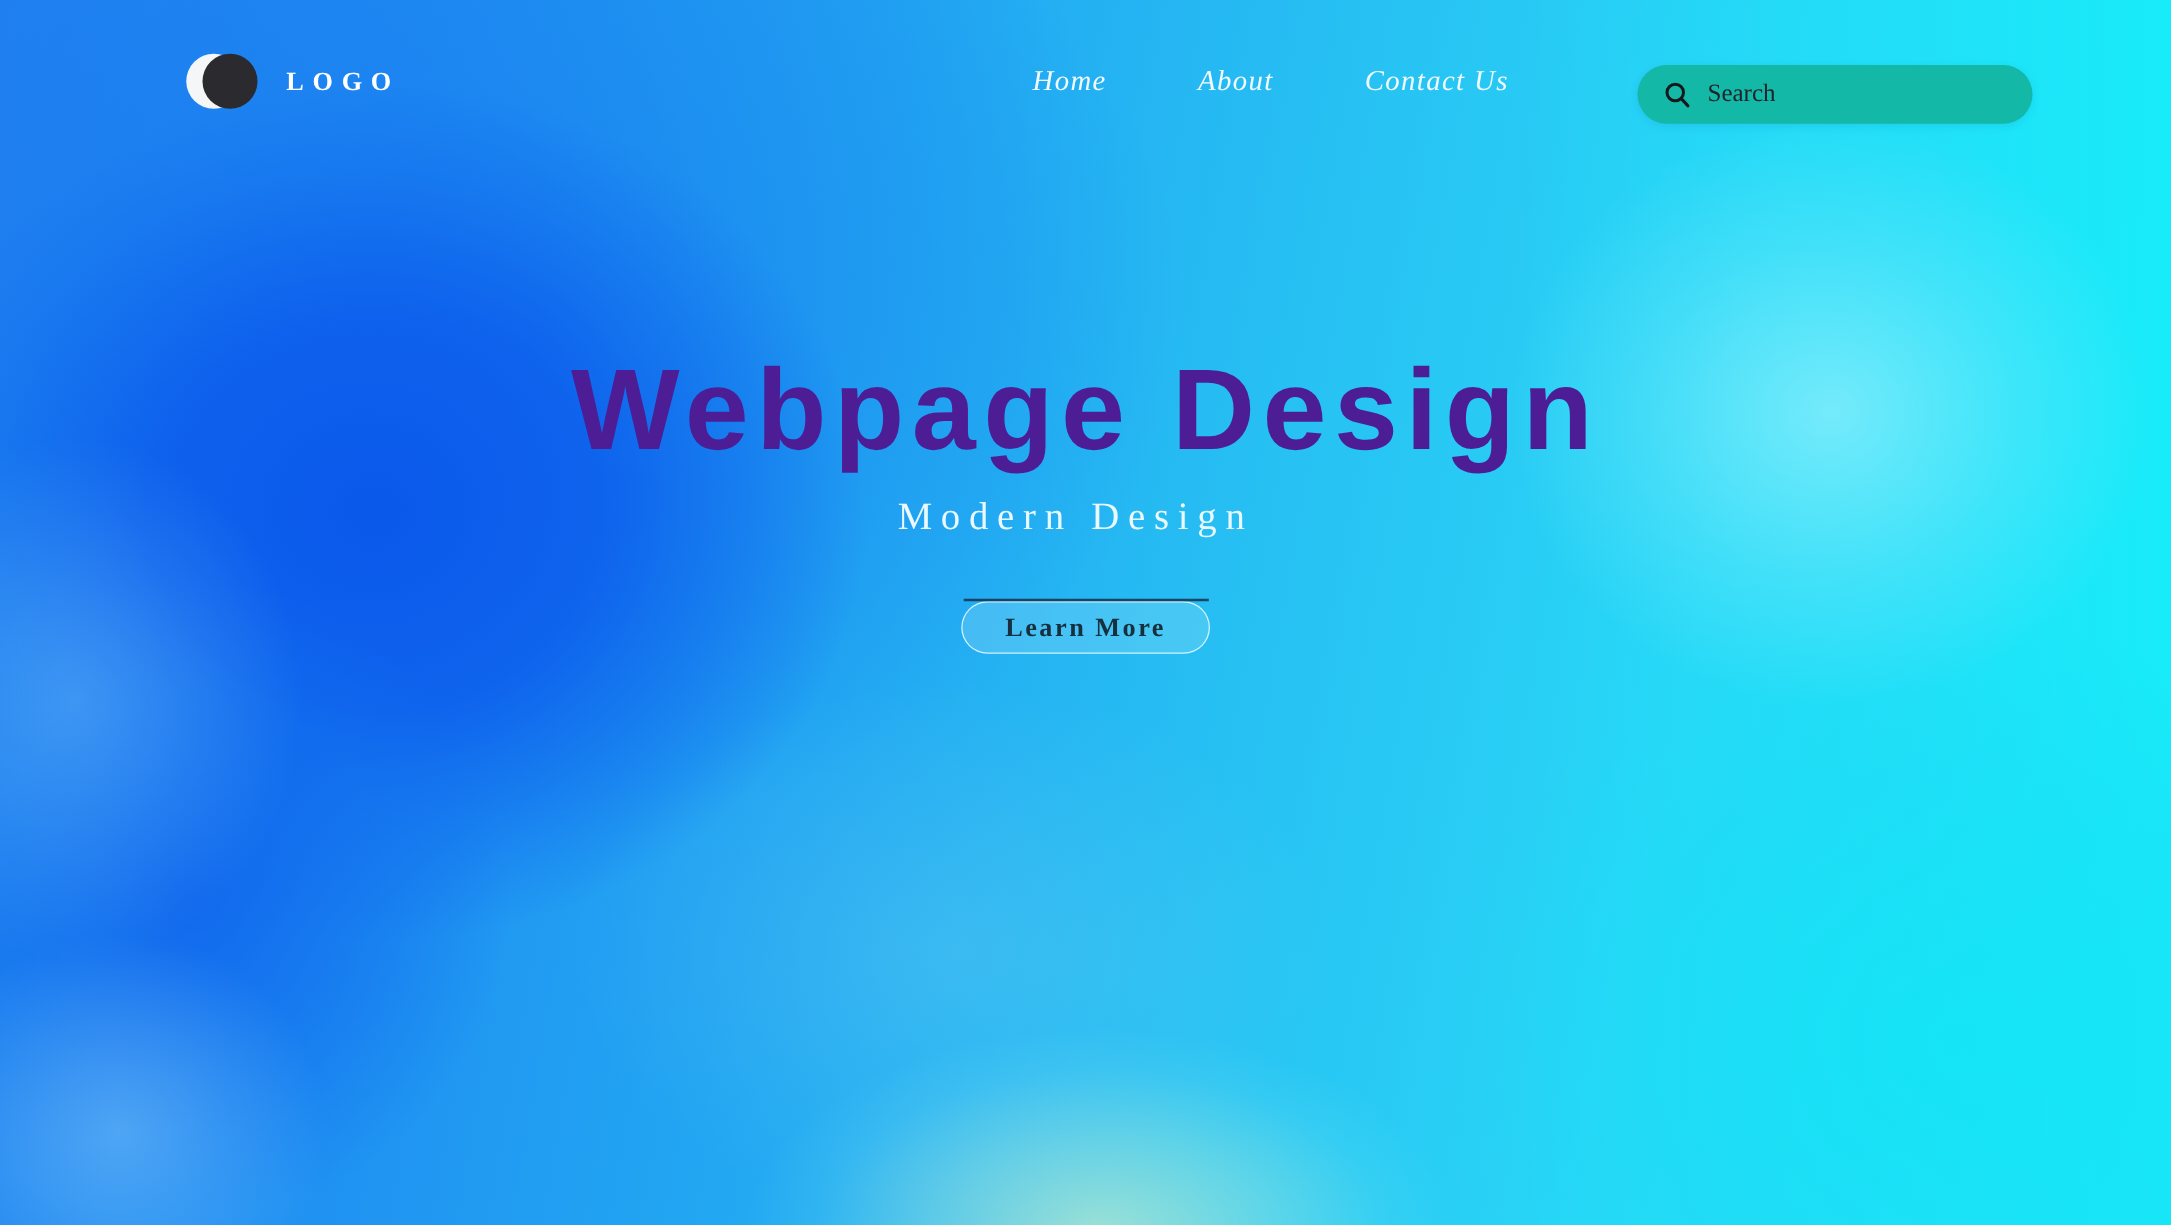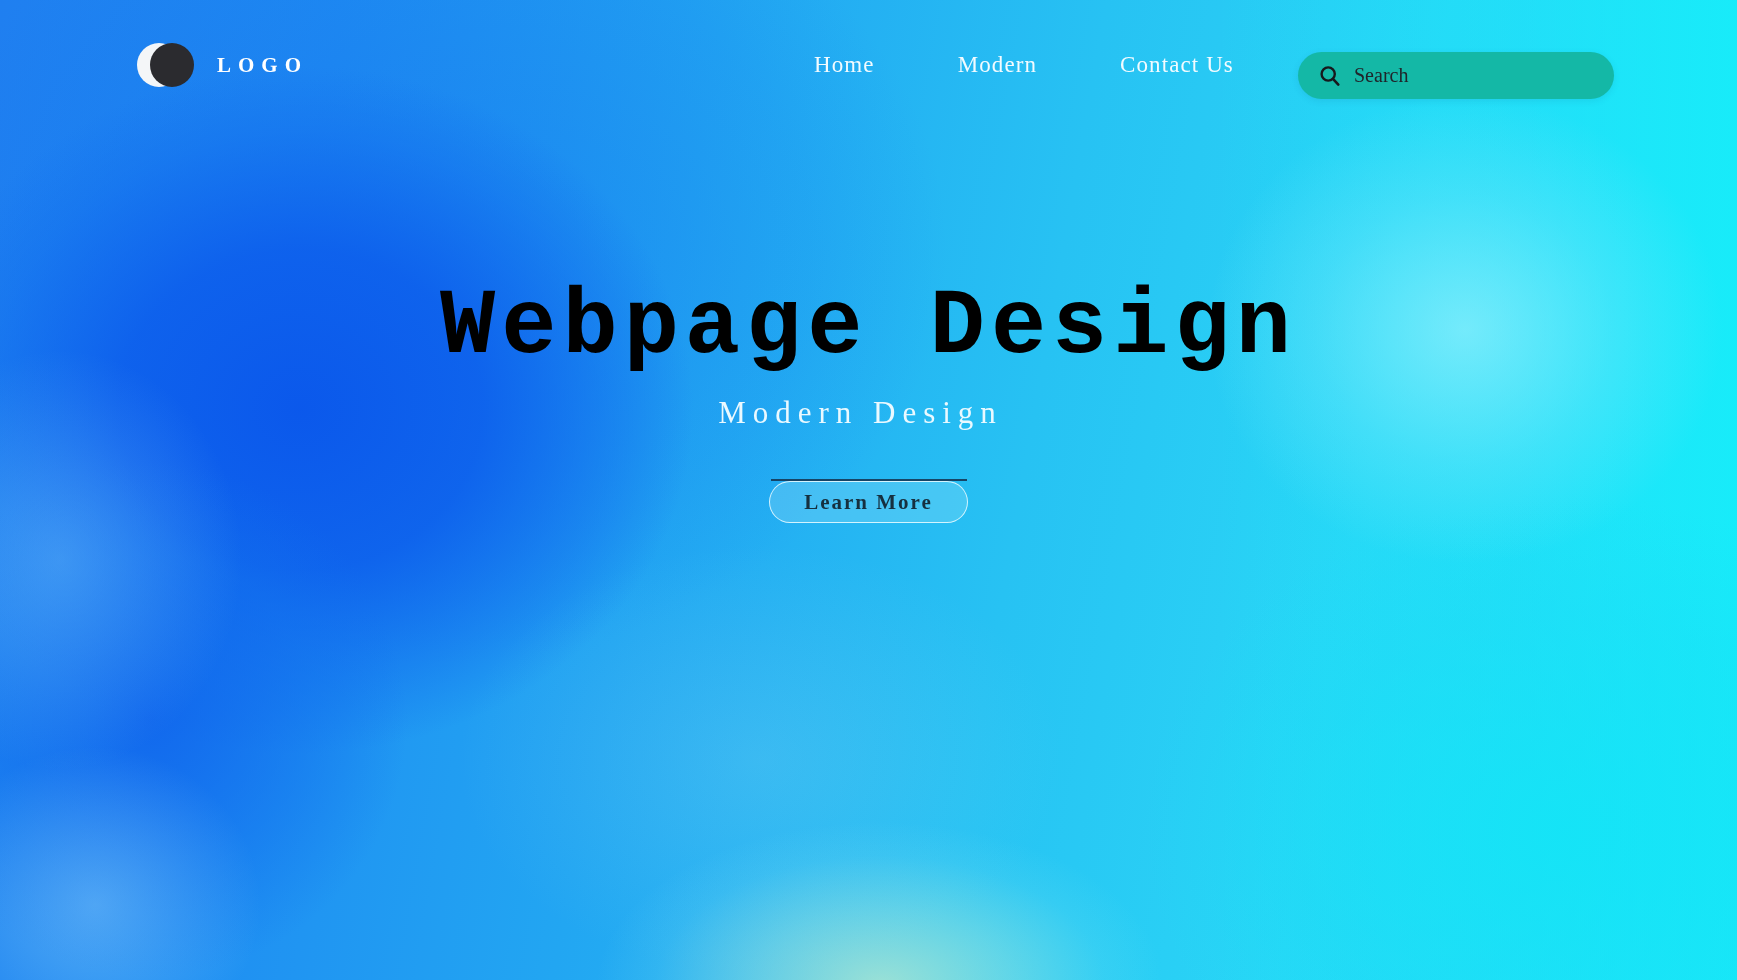--- a/index.html
+++ b/index.html
@@ -118,21 +118,21 @@
       radial-gradient(ellipse 700px 560px at 430px 250px,
         rgba(14,92,236,0.30) 0%,
         rgba(16,104,237,0.12) 55%,
         rgba(16,104,237,0.0) 74%);
   }
 
   
   .header {
     position: absolute;
     top: 0;
-    left: 4px;
+    left: 16px;
     right: 0;
     height: 130px;
     display: flex;
     z-index: 10;
   }
 
   .brand {
     display: flex;
     align-items: center;
     margin-left: 133px;
@@ -169,21 +169,22 @@
     font-size: 21px;
     font-weight: 700;
     letter-spacing: 7px;
     font-family: "Liberation Serif", serif;
   }
 
   .nav {
     display: flex;
     align-items: center;
     margin-left: 506px;
-    gap: 10px;
+    gap: 0;
+    font-style: italic;
   }
   .nav-link {
     color: #f2fbff;
     font-size: 23px;
     letter-spacing: 1.1px;
     text-decoration: none;
     font-family: "Liberation Serif", serif;
     white-space: nowrap;
   }
   .nav-link + .nav-link { margin-left: 73px; }
@@ -226,22 +227,22 @@
     position: absolute;
     left: 0;
     right: 0;
     top: 280px;
     z-index: 5;
     text-align: center;
   }
 
   .hero-title {
     margin: 0;
-    color: #000000;
-    font-family: Liberation Mono, monospace;
+    color: #4c1d95;
+    font-family: Liberation Sans, sans-serif;
     font-size: 92px;
     font-weight: 700;
     letter-spacing: 6px;
     line-height: 1.05;
   }
 
   .hero-subtitle {
     margin: 18px 16px 0 0;
     color: #eaf9ff;
     font-family: "Liberation Serif", serif;
@@ -306,21 +307,21 @@
     <div class="brand">
       <div class="logo-mark">
         <span class="logo-circle-back"></span>
         <span class="logo-circle-front"></span>
       </div>
       <span class="brand-name">LOGO</span>
     </div>
 
     <nav class="nav">
       <a class="nav-link" href="#">Home</a>
-      <a class="nav-link" href="#">Modern</a>
+      <a class="nav-link" href="#">About</a>
       <a class="nav-link" href="#">Contact Us</a>
     </nav>
 
     <div class="search-box">
       <svg class="search-icon" width="24" height="24" viewBox="0 0 24 24">
         <circle cx="10.2" cy="10" r="6.6" fill="none" stroke="#17181c" stroke-width="2.4"></circle>
         <line x1="15.2" y1="15.1" x2="20.3" y2="20.6" stroke="#17181c" stroke-width="2.6" stroke-linecap="round"></line>
       </svg>
       <input class="search-input" type="text" placeholder="Search" style="">
     </div>

